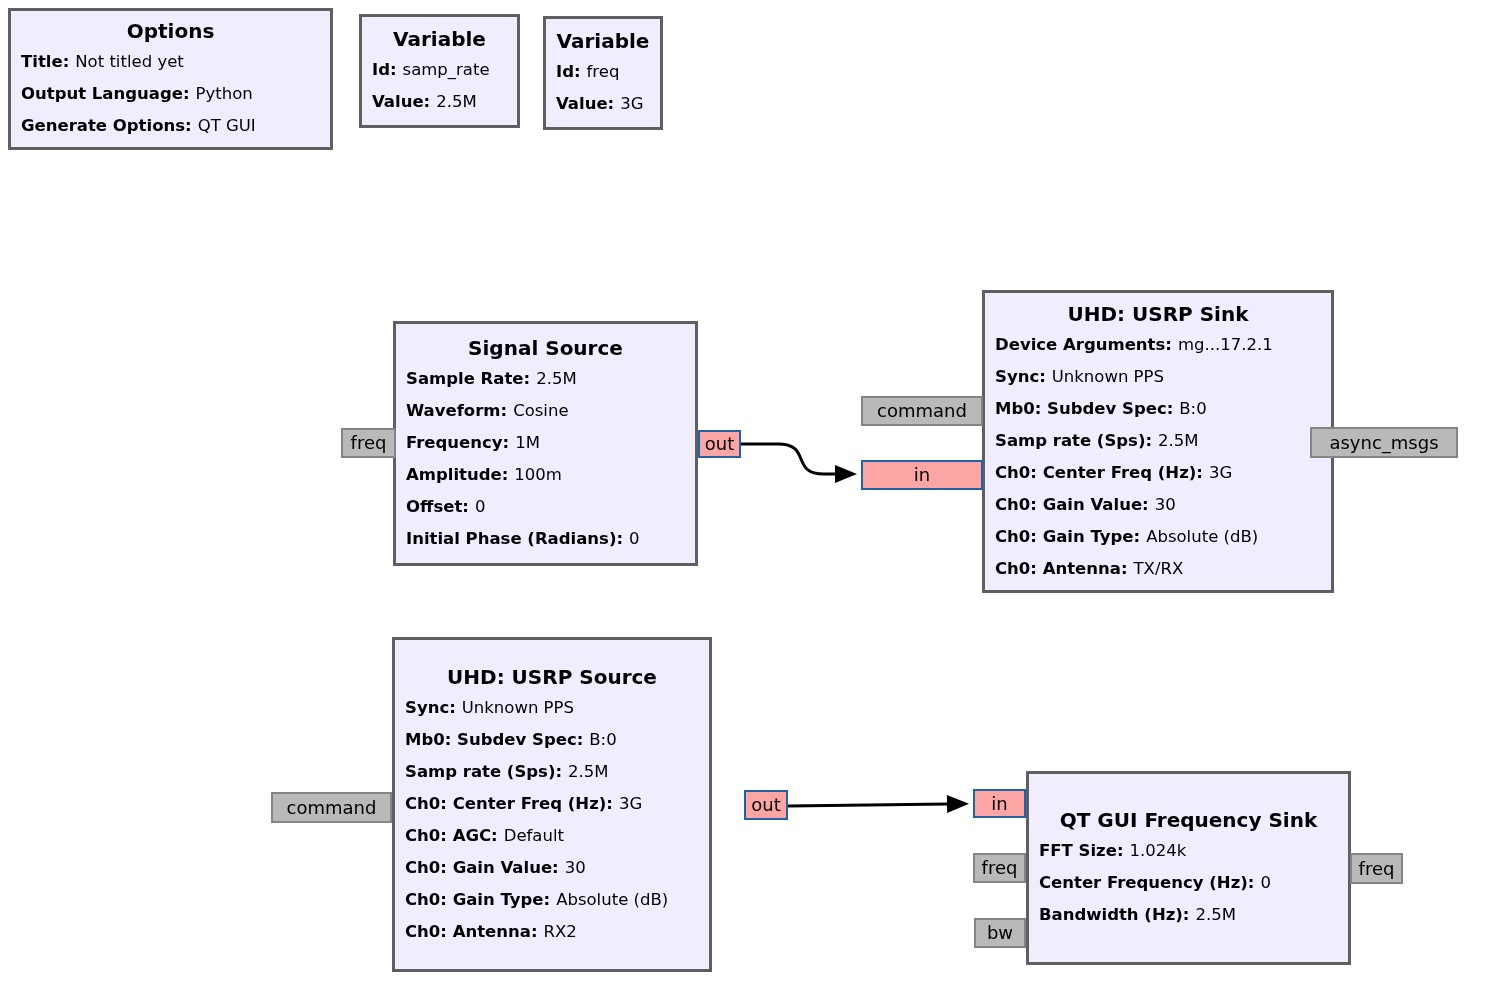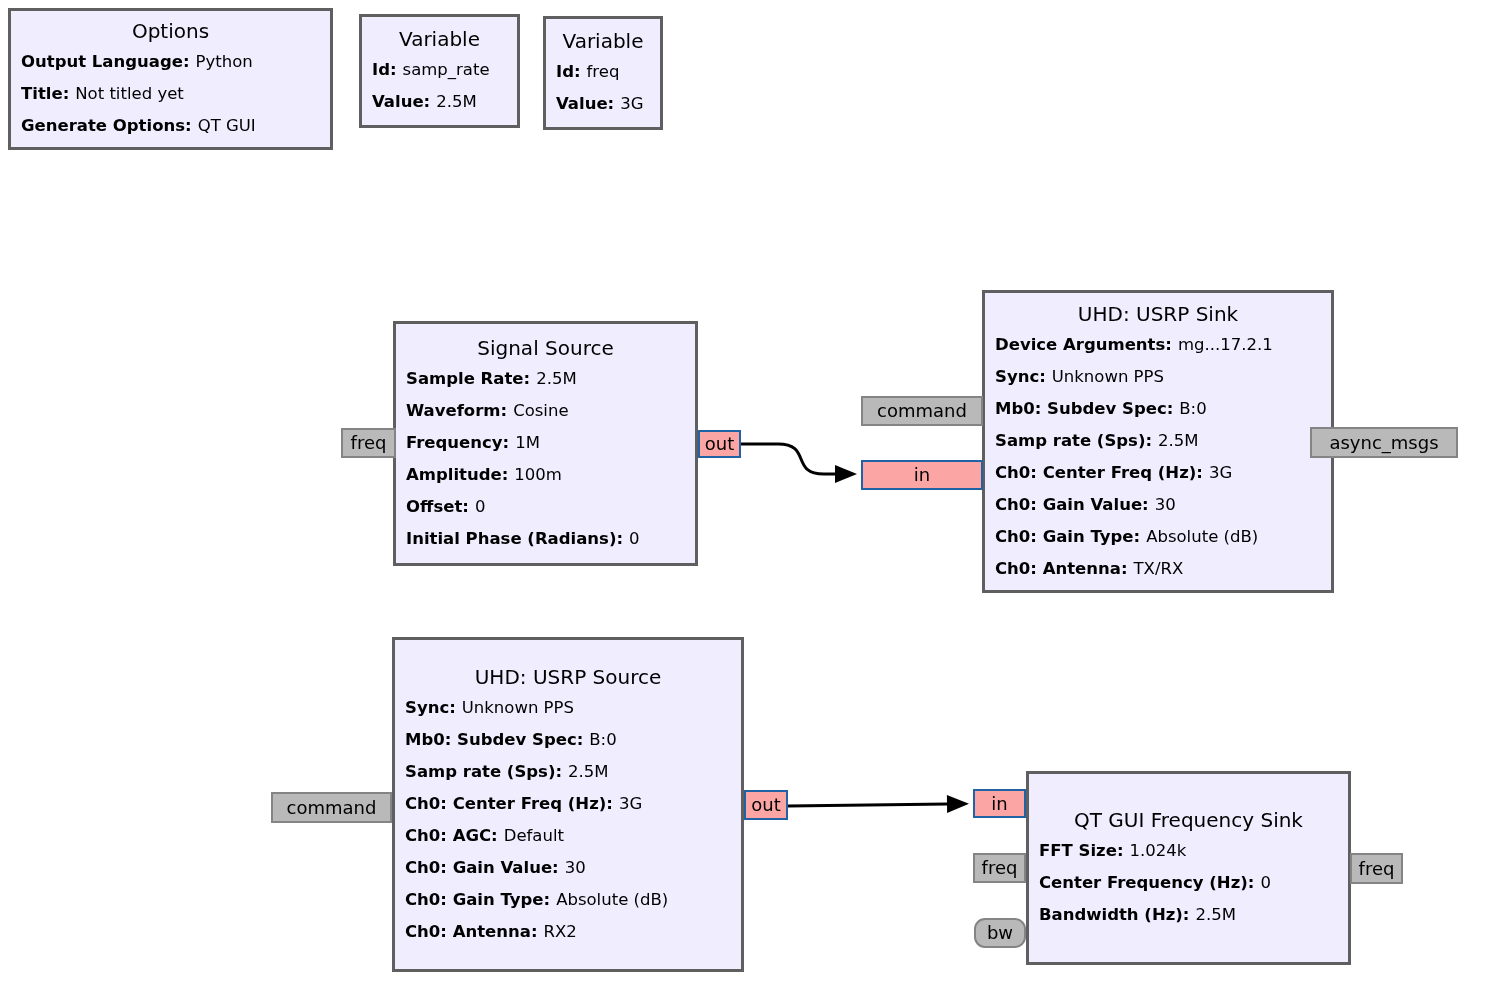--- a/index.html
+++ b/index.html
@@ -10,21 +10,21 @@
   }
   #canvas { position:absolute; left:0; top:0; width:1494px; height:1000px; }
 
   .block {
     position:absolute; box-sizing:border-box;
     background:#efedfe; border:3px solid #5f5f5f;
     display:flex; flex-direction:column; justify-content:center;
     padding:4px 10px; z-index:2;
   }
   .block-title {
-    font-weight:normal; font-size:20px; color:#000;
+    font-weight:bold; font-size:20px; color:#000;
     text-align:center; line-height:30px; white-space:nowrap;
   }
   .param {
     font-size:16.5px; color:#000; line-height:32px; white-space:nowrap;
   }
   .param .plabel { font-weight:bold; }
   .param .pvalue { font-weight:normal; margin-left:6px; }
 
   .port {
     position:absolute; box-sizing:border-box; z-index:3;
@@ -38,24 +38,24 @@
   svg.wires path.wire { stroke:#000; stroke-width:3; fill:none; }
 </style>
 </head>
 <body>
 
 <div id="canvas">
 
   <div class="block" style="left:8px; top:8px; width:325px; height:142px;">
     <div class="block-title">Options</div>
     <div class="param">
-      <span class="plabel">Output Language:</span><span class="pvalue">Python</span>
+      <span class="plabel">Title:</span><span class="pvalue">Not titled yet</span>
     </div>
     <div class="param">
-      <span class="plabel">Title:</span><span class="pvalue">Not titled yet</span>
+      <span class="plabel">Output Language:</span><span class="pvalue">Python</span>
     </div>
     <div class="param">
       <span class="plabel">Generate Options:</span><span class="pvalue">QT GUI</span>
     </div>
   </div>
 
   <div class="block" style="left:359px; top:14px; width:161px; height:114px;">
     <div class="block-title">Variable</div>
     <div class="param">
       <span class="plabel">Id:</span><span class="pvalue">samp_rate</span>
@@ -118,21 +118,21 @@
       <span class="plabel">Ch0: Gain Value:</span><span class="pvalue">30</span>
     </div>
     <div class="param">
       <span class="plabel">Ch0: Gain Type:</span><span class="pvalue">Absolute (dB)</span>
     </div>
     <div class="param">
       <span class="plabel">Ch0: Antenna:</span><span class="pvalue">TX/RX</span>
     </div>
   </div>
 
-  <div class="block" style="left:392px; top:637px; width:352px; height:335px;">
+  <div class="block" style="left:392px; top:637px; width:320px; height:335px;">
     <div class="block-title">UHD: USRP Source</div>
     <div class="param">
       <span class="plabel">Sync:</span><span class="pvalue">Unknown PPS</span>
     </div>
     <div class="param">
       <span class="plabel">Mb0: Subdev Spec:</span><span class="pvalue">B:0</span>
     </div>
     <div class="param">
       <span class="plabel">Samp rate (Sps):</span><span class="pvalue">2.5M</span>
     </div>
@@ -171,21 +171,21 @@
 
   <div class="port msg" style="left:861px; top:396px; width:122px; height:30px;">command</div>
   <div class="port stream" style="left:861px; top:460px; width:122px; height:30px;">in</div>
   <div class="port msg" style="left:1302px; top:427px; width:148px; height:31px;margin-left:8px;">async_msgs</div>
 
   <div class="port msg" style="left:271px; top:792px; width:121px; height:31px;">command</div>
   <div class="port stream" style="left:744px; top:790px; width:44px; height:30px;">out</div>
 
   <div class="port stream" style="left:973px; top:789px; width:53px; height:29px;">in</div>
   <div class="port msg" style="left:973px; top:853px; width:53px; height:30px;">freq</div>
-  <div class="port msg" style="left:974px; top:918px; width:52px; height:30px;border-radius:11px;">bw</div>
+  <div class="port msg" style="left:974px; top:918px; width:52px; height:30px;">bw</div>
   <div class="port msg" style="left:1350px; top:853px; width:53px; height:31px;">freq</div>
 
   <svg class="wires" width="1494" height="1000" viewBox="0 0 1494 1000">
     <defs>
       <marker id="arrow" markerUnits="userSpaceOnUse" markerWidth="24" markerHeight="20" viewBox="0 0 24 20" refX="2" refY="10" orient="auto">
         <path d="M1,1 L23,10 L1,19 Z" fill="#000000"></path>
       </marker>
     </defs>
     <path class="wire" d="M741,444 L778,444 C812,444 790,474 824,474 L836,474" marker-end="url(#arrow)"></path>
     <path class="wire" d="M788,806 L948,804" marker-end="url(#arrow)"></path>

